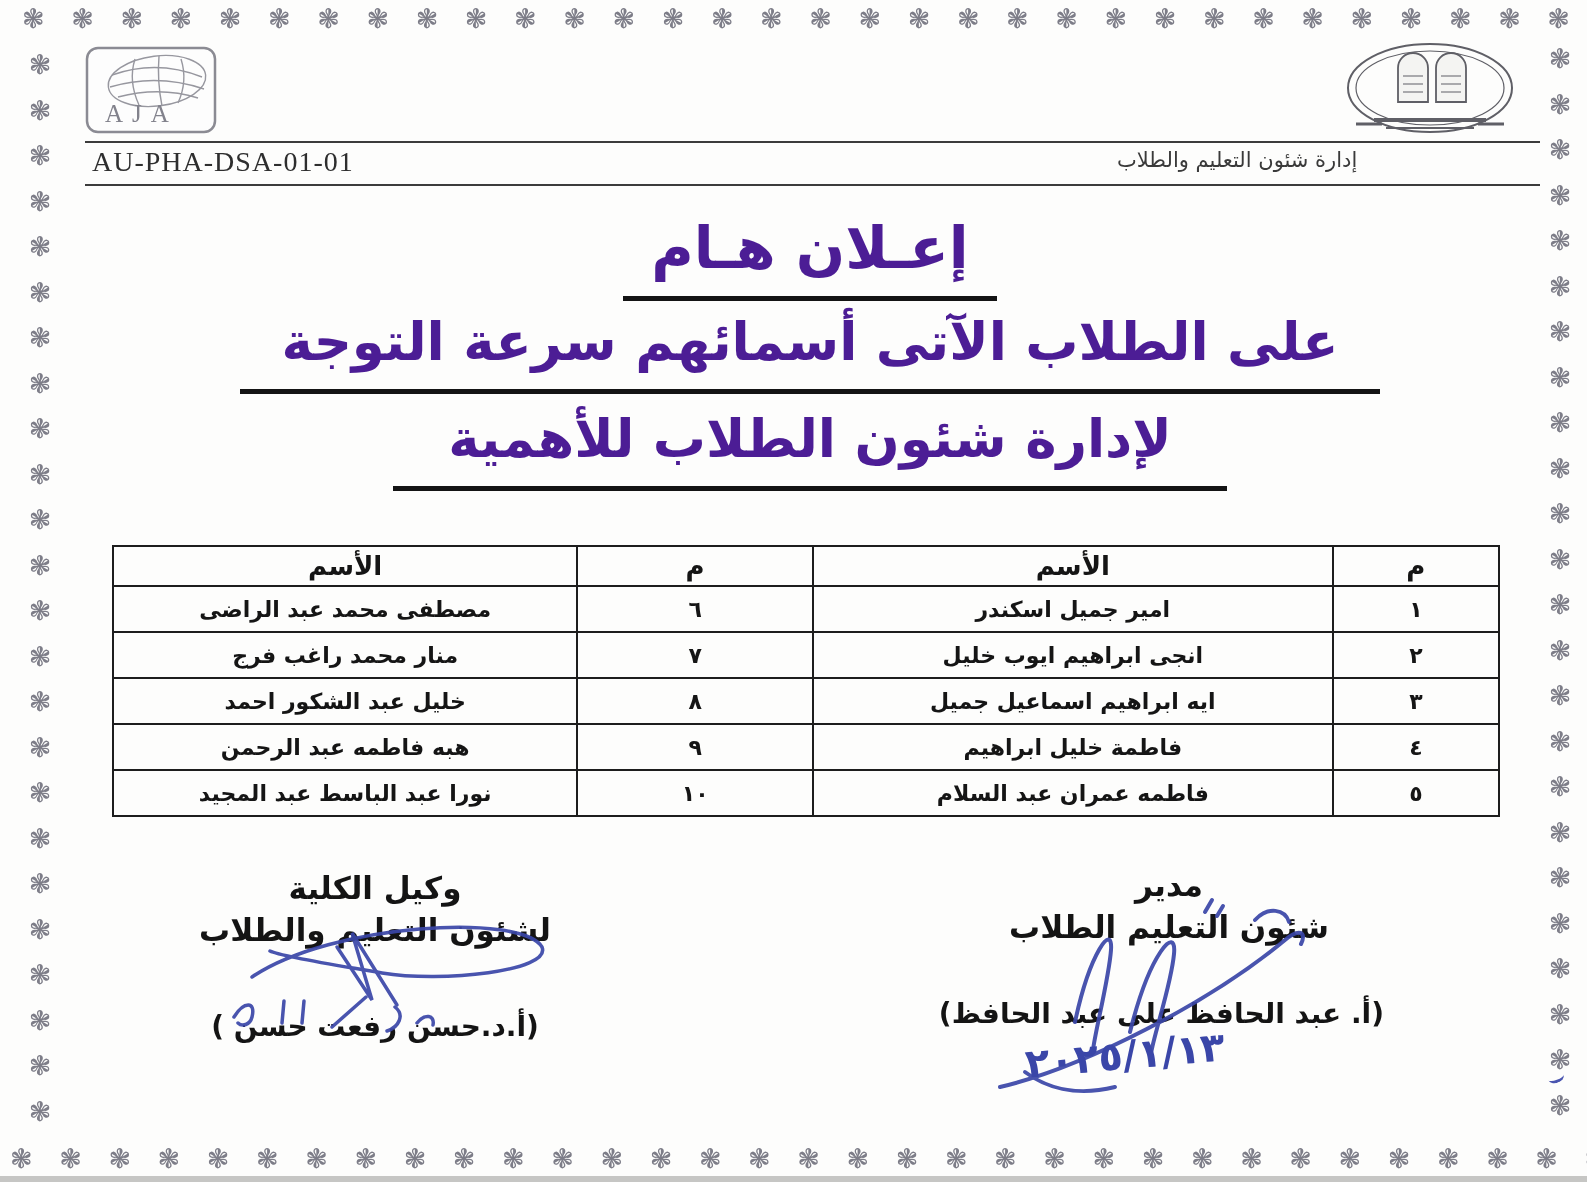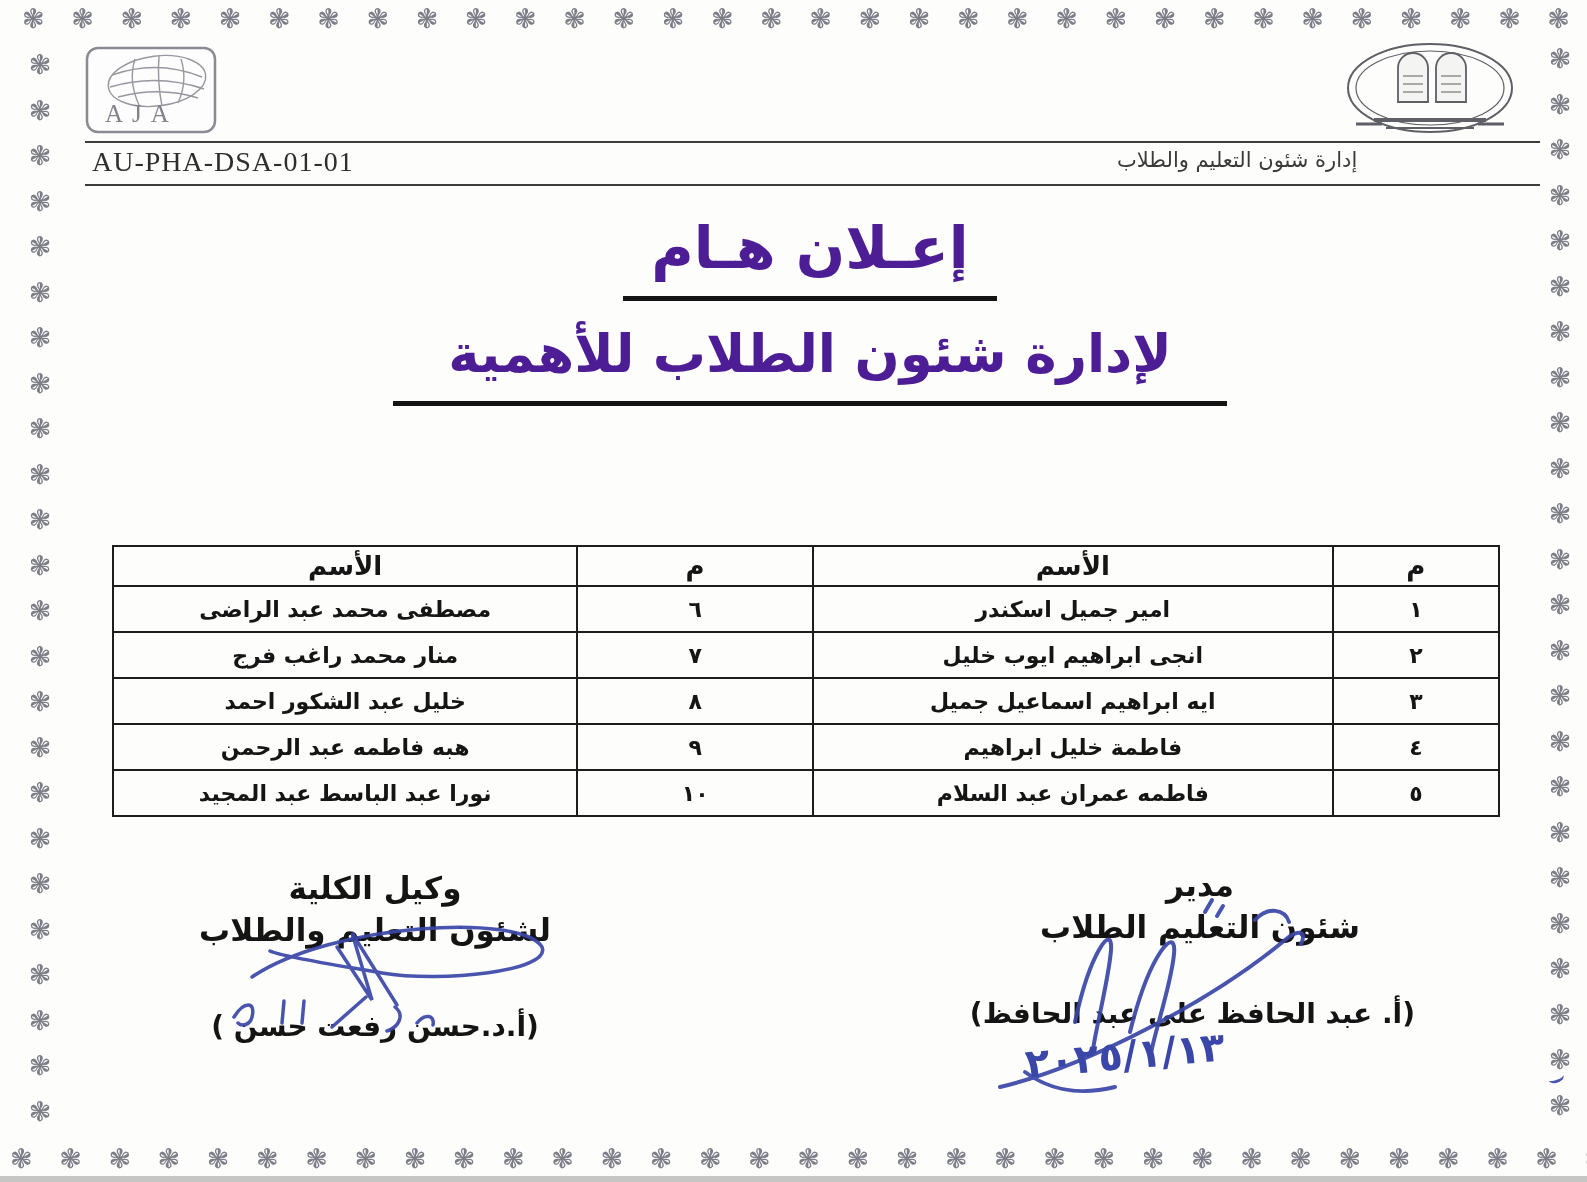--- a/index.html
+++ b/index.html
@@ -33,36 +33,36 @@
   
   .title{
     position:absolute; left:110px; top:205px; width:1400px;
     text-align:center; direction:rtl; font-weight:bold; color:#4c1d95;
   }
   .title .t1{font-size:58px; line-height:1.5;}
   .title .t2{font-size:53px; line-height:1.55;}
   .title .t3{font-size:53px; line-height:1.55;}
   .title span{display:inline-block; border-bottom:5px solid #141414; padding:0 28px 4px;}
   .title .t2 span{padding:0 42px 6px;}
-  .title .t3 span{padding:12px 55px 6px;}
+  .title .t3 span{padding:4px 55px 6px;}
   
   table.names{
     position:absolute; left:112px; top:545px; width:1388px;
     border-collapse:collapse; direction:rtl; table-layout:fixed;
   }
   table.names th, table.names td{
     border:2px solid #1d1d1d; text-align:center; vertical-align:middle;
     font-weight:bold; font-size:22px; padding:0 6px; height:44px; color:#151515;
     overflow:hidden; white-space:nowrap;
   }
   table.names th{height:38px; font-size:26px;}
   col.c-num{width:12%;} col.c-name-r{width:37.5%;} col.c-num2{width:17%;} col.c-name-l{width:33.5%;}
   
   .sig-block{position:absolute; text-align:center; direction:rtl; font-weight:bold; color:#141414; z-index:1;}
-  .sig-right{left:985px; top:865px; width:430px;}
+  .sig-right{left:954px; top:865px; width:430px;}
   .sig-left{left:170px; top:868px; width:410px;}
   .sig-block .s-line{font-size:31px; line-height:1.35;}
   .sig-block .s-name{font-size:28px; margin-top:48px; white-space:nowrap;}
   .sig-left .s-name{margin-top:58px;}
   .hand-date{
     position:absolute; left:985px; top:1032px; width:280px; text-align:center;
     direction:rtl; color:#3a46a8; font-size:40px; font-weight:bold;
     transform:rotate(-5deg); letter-spacing:4px; z-index:3;
   }
   .sig-svg{position:absolute; z-index:2; pointer-events:none;}
@@ -160,20 +160,21 @@
     </svg>
   </div>
 
   <div class="band-line line-top"></div>
   <div class="band-line line-bot"></div>
   <div class="doc-code">AU-PHA-DSA-01-01</div>
   <div class="dept">إدارة شئون التعليم والطلاب</div>
 
   <div class="title">
     <div class="t1"><span>إعـلان هـام</span></div>
+    <div class="t2"><span>على الطلاب الآتى أسمائهم سرعة التوجة</span></div>
     <div class="t3"><span>لإدارة شئون الطلاب للأهمية</span></div>
   </div>
 
   <table class="names">
     <colgroup>
         <col class="c-num">
         <col class="c-name-r">
         <col class="c-num2">
         <col class="c-name-l">
       </colgroup>

